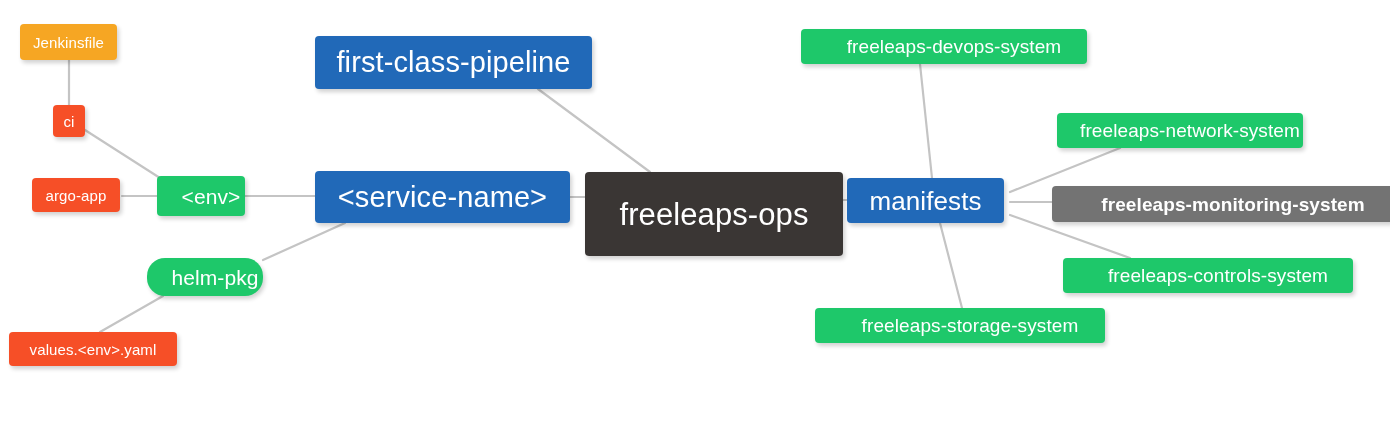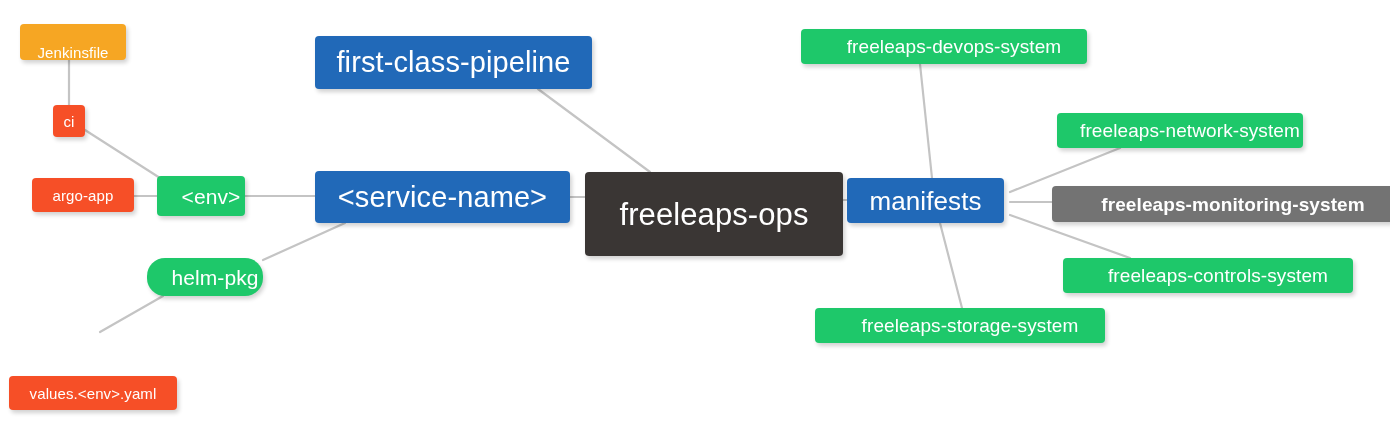--- a/index.html
+++ b/index.html
@@ -68,36 +68,36 @@
       <line x1="570" y1="197" x2="585" y2="197" stroke="#c4c4c4" stroke-width="2.2" stroke-linecap="round"></line>
       <line x1="538" y1="89" x2="650" y2="172" stroke="#c4c4c4" stroke-width="2.2" stroke-linecap="round"></line>
       <line x1="843" y1="200" x2="853" y2="200" stroke="#c4c4c4" stroke-width="2.2" stroke-linecap="round"></line>
       <line x1="932" y1="178" x2="920" y2="64" stroke="#c4c4c4" stroke-width="2.2" stroke-linecap="round"></line>
       <line x1="1010" y1="192" x2="1120" y2="148" stroke="#c4c4c4" stroke-width="2.2" stroke-linecap="round"></line>
       <line x1="1010" y1="202" x2="1052" y2="202" stroke="#c4c4c4" stroke-width="2.2" stroke-linecap="round"></line>
       <line x1="1010" y1="215" x2="1130" y2="258" stroke="#c4c4c4" stroke-width="2.2" stroke-linecap="round"></line>
       <line x1="940" y1="223" x2="962" y2="308" stroke="#c4c4c4" stroke-width="2.2" stroke-linecap="round"></line>
     </svg>
   <div id="node-layer">
-      <div class="node node-orange" style="left: 20px; top: 24px; width: 106px; height: 36px; font-size: 15px; background: rgb(246, 166, 35); color: rgb(255, 255, 255); align-items: flex-end;">
+      <div class="node node-orange" style="left: 20px; top: 24px; width: 97px; height: 36px; font-size: 15px; background: rgb(246, 166, 35); color: rgb(255, 255, 255);">
         <span>Jenkinsfile</span>
       </div>
       <div class="node node-red" style="left: 53px; top: 105px; width: 32px; height: 32px; font-size: 15px; background: rgb(246, 79, 39); color: rgb(255, 255, 255);">
         <span>ci</span>
       </div>
-      <div class="node node-red" style="left: 32px; top: 178px; width: 102px; height: 34px; font-size: 15px; background: rgb(246, 79, 39); color: rgb(255, 255, 255);">
+      <div class="node node-red" style="left: 32px; top: 178px; width: 88px; height: 34px; font-size: 15px; background: rgb(246, 79, 39); color: rgb(255, 255, 255);">
         <span>argo-app</span>
       </div>
       <div class="node node-green" style="left: 157px; top: 176px; width: 88px; height: 40px; font-size: 21px; background: rgb(30, 200, 106); color: rgb(255, 255, 255);">
         <span>&lt;env&gt;</span>
       </div>
       <div class="node node-green" style="left: 147px; top: 258px; width: 116px; height: 38px; font-size: 21px; background: rgb(30, 200, 106); color: rgb(255, 255, 255); border-radius: 18px;">
         <span>helm-pkg</span>
       </div>
-      <div class="node node-red" style="left: 9px; top: 332px; width: 168px; height: 34px; font-size: 15px; background: rgb(246, 79, 39); color: rgb(255, 255, 255); margin-top: 44px;">
+      <div class="node node-red" style="left: 9px; top: 332px; width: 168px; height: 34px; font-size: 15px; background: rgb(246, 79, 39); color: rgb(255, 255, 255);">
         <span>values.&lt;env&gt;.yaml</span>
       </div>
       <div class="node node-blue" style="left: 315px; top: 36px; width: 277px; height: 53px; font-size: 29px; background: rgb(33, 105, 184); color: rgb(255, 255, 255);">
         <span>first-class-pipeline</span>
       </div>
       <div class="node node-blue" style="left: 315px; top: 171px; width: 255px; height: 52px; font-size: 29px; background: rgb(33, 105, 184); color: rgb(255, 255, 255);">
         <span>&lt;service-name&gt;</span>
       </div>
       <div class="node node-root" style="left: 585px; top: 172px; width: 258px; height: 84px; font-size: 31px; background: rgb(58, 54, 52); color: rgb(255, 255, 255);">
         <span>freeleaps-ops</span>

